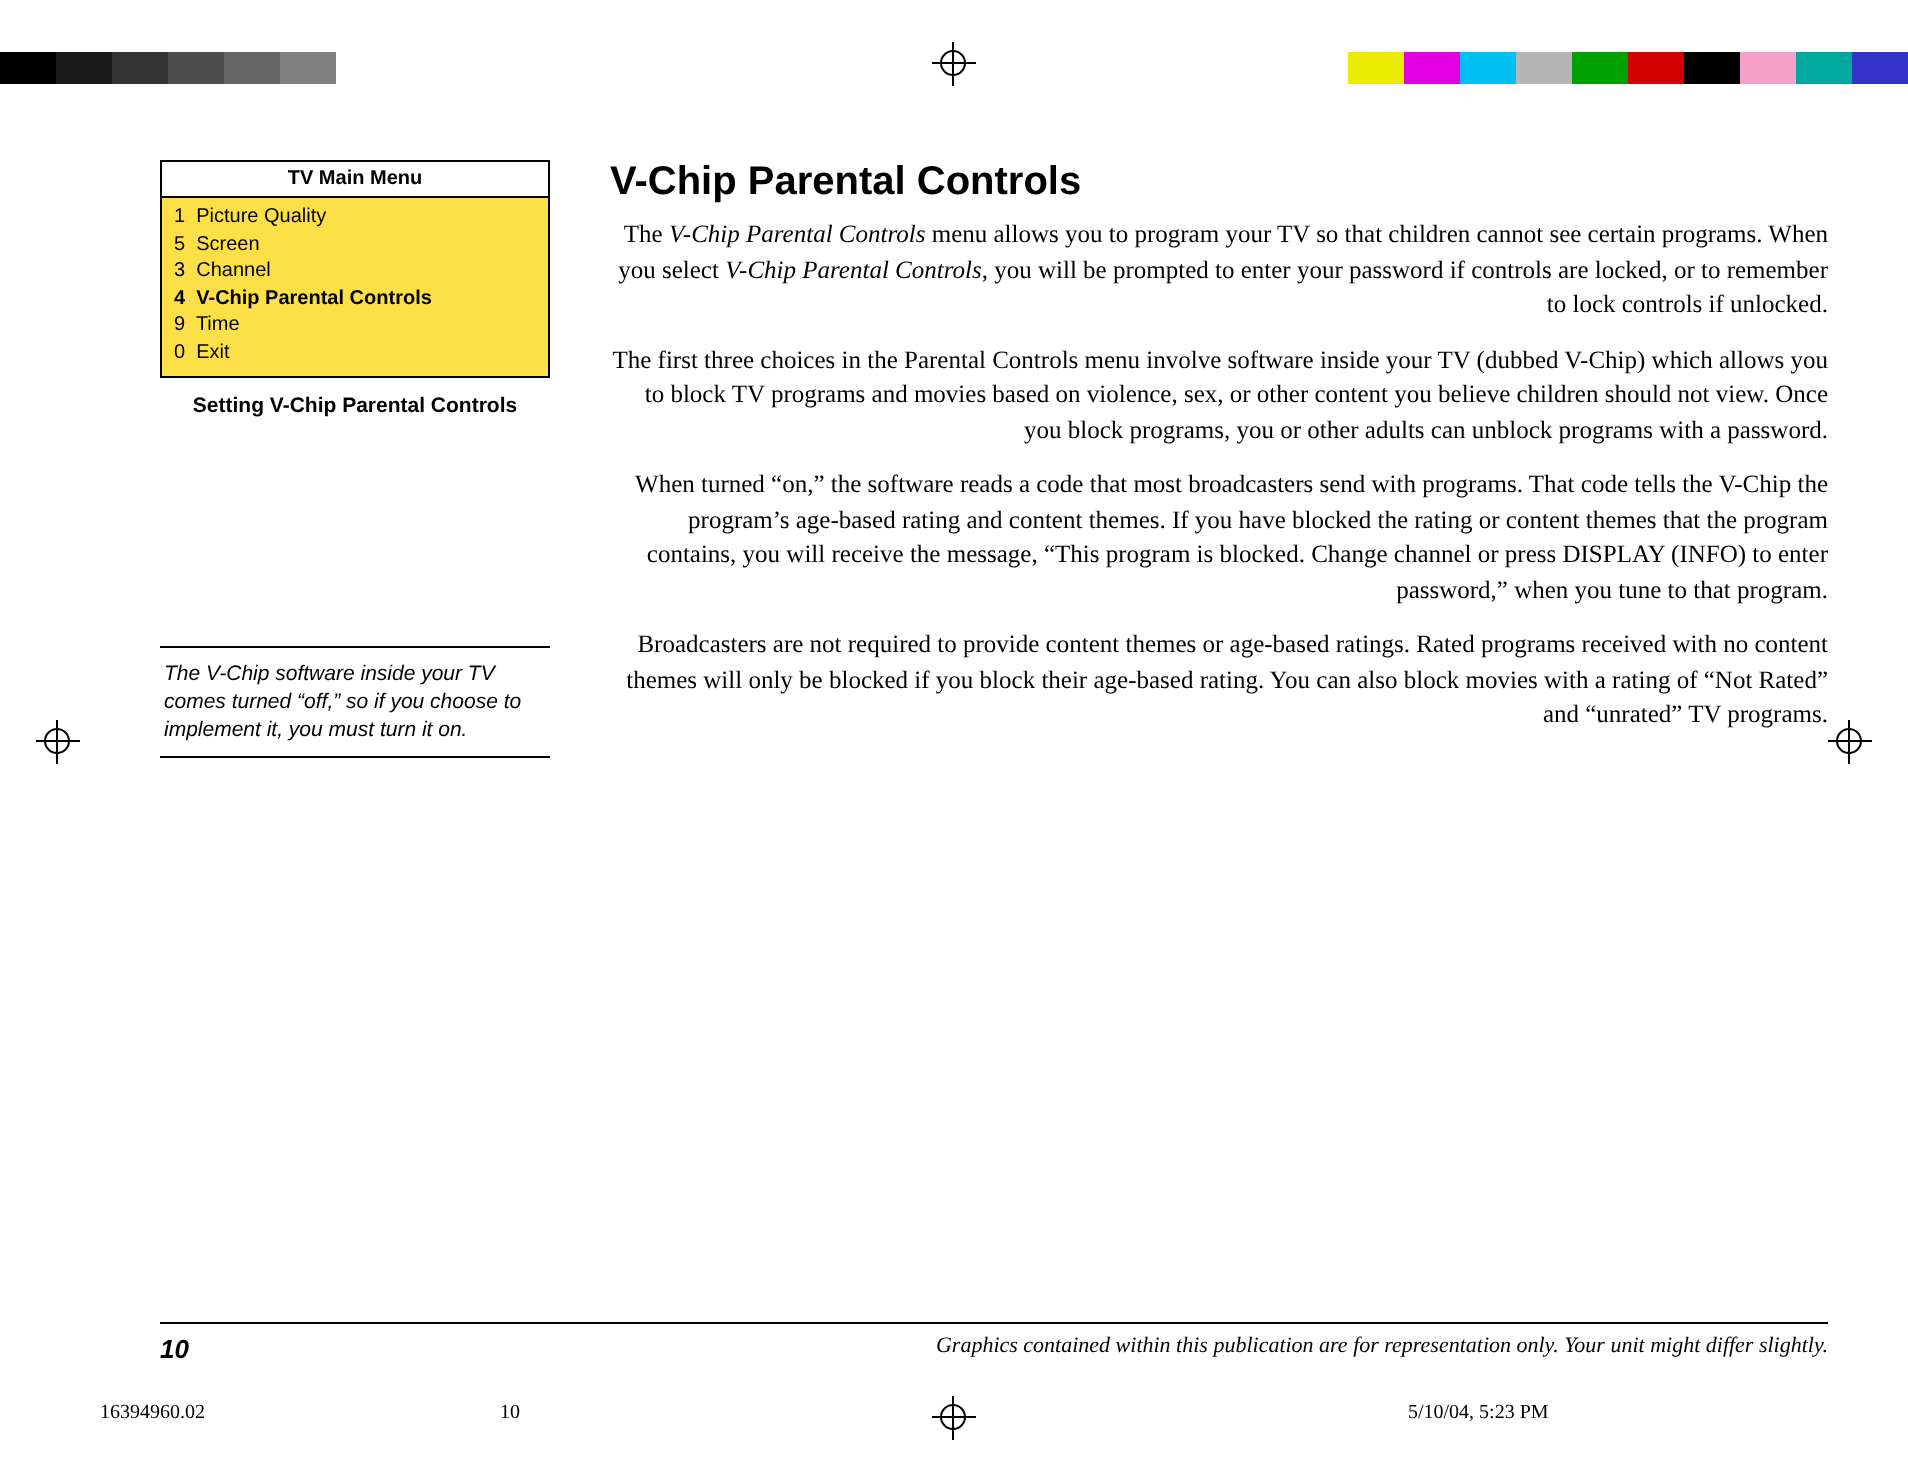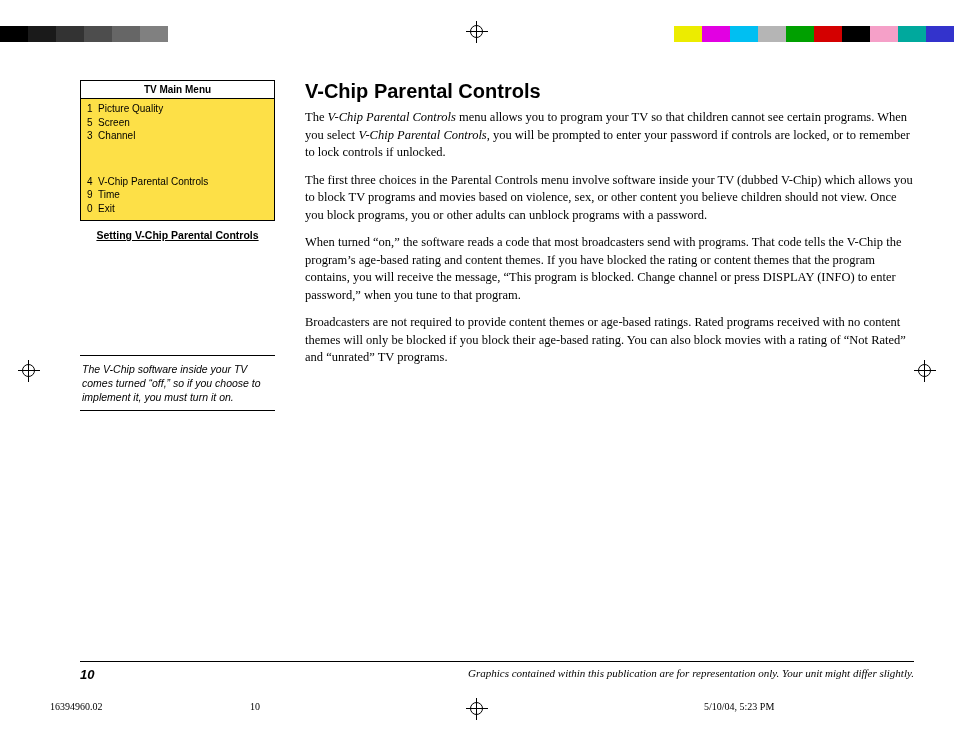--- a/index.html
+++ b/index.html
@@ -40,26 +40,26 @@
     border-bottom: 1px solid #000;
     padding-bottom: 4px;
     margin-bottom: 20px;
   }
   .columns { display: flex; gap: 30px; }
   .sidebar { width: 195px; flex: 0 0 195px; font-family: Arial, Helvetica, sans-serif; }
   .menu-box { border: 1px solid #000; font-size: 10px; }
   .menu-title { text-align: center; font-weight: bold; padding: 3px 0; border-bottom: 1px solid #000; background: #fff; }
   .menu-list { background: #fde047; padding: 3px 6px 5px 6px; }
   .menu-list div { line-height: 1.35; white-space: pre; }
-  .menu-list .sel { font-weight: normal; margin-top: 32px; }
-  .menu-caption { font-size: 10.5px; font-weight: bold; text-align: center; margin-top: 8px; line-height: 1.3; text-decoration: underline; }
+  .menu-list .sel { font-weight: bold; }
+  .menu-caption { font-size: 10.5px; font-weight: bold; text-align: center; margin-top: 8px; line-height: 1.3; }
   .note-box { border-top: 1px solid #000; border-bottom: 1px solid #000; margin-top: 112px; padding: 6px 2px; font-size: 10.5px; font-style: italic; line-height: 1.35; }
   .content { flex: 1; }
   .h2 { font-family: Arial, Helvetica, sans-serif; font-weight: bold; font-size: 20px; margin-bottom: 6px; }
-  .content p { font-size: 12.5px; line-height: 1.4; margin-bottom: 10px; text-align: left; }
+  .content p { font-size: 12.5px; line-height: 1.4; margin-bottom: 10px; text-align: right; }
   .content .ital { font-style: italic; }
   
   .footer-area { position: absolute; left: 80px; right: 40px; bottom: 80px; }
   .footer-rule { border-top: 1px solid #000; height: 1px; }
   .page-num { font-family: Arial, Helvetica, sans-serif; font-weight: bold; font-style: italic; font-size: 13px; position: absolute; left: 0; top: 6px; }
   .footer-note { font-style: italic; font-size: 11px; position: absolute; right: 0; top: 6px; }
   
   .slug { position: absolute; left: 50px; right: 50px; bottom: 30px; font-family: "Times New Roman", serif; font-size: 10px; display: flex; }
   .slug .a { width: 200px; }
   .slug .b { flex: 1; text-align: left; }

